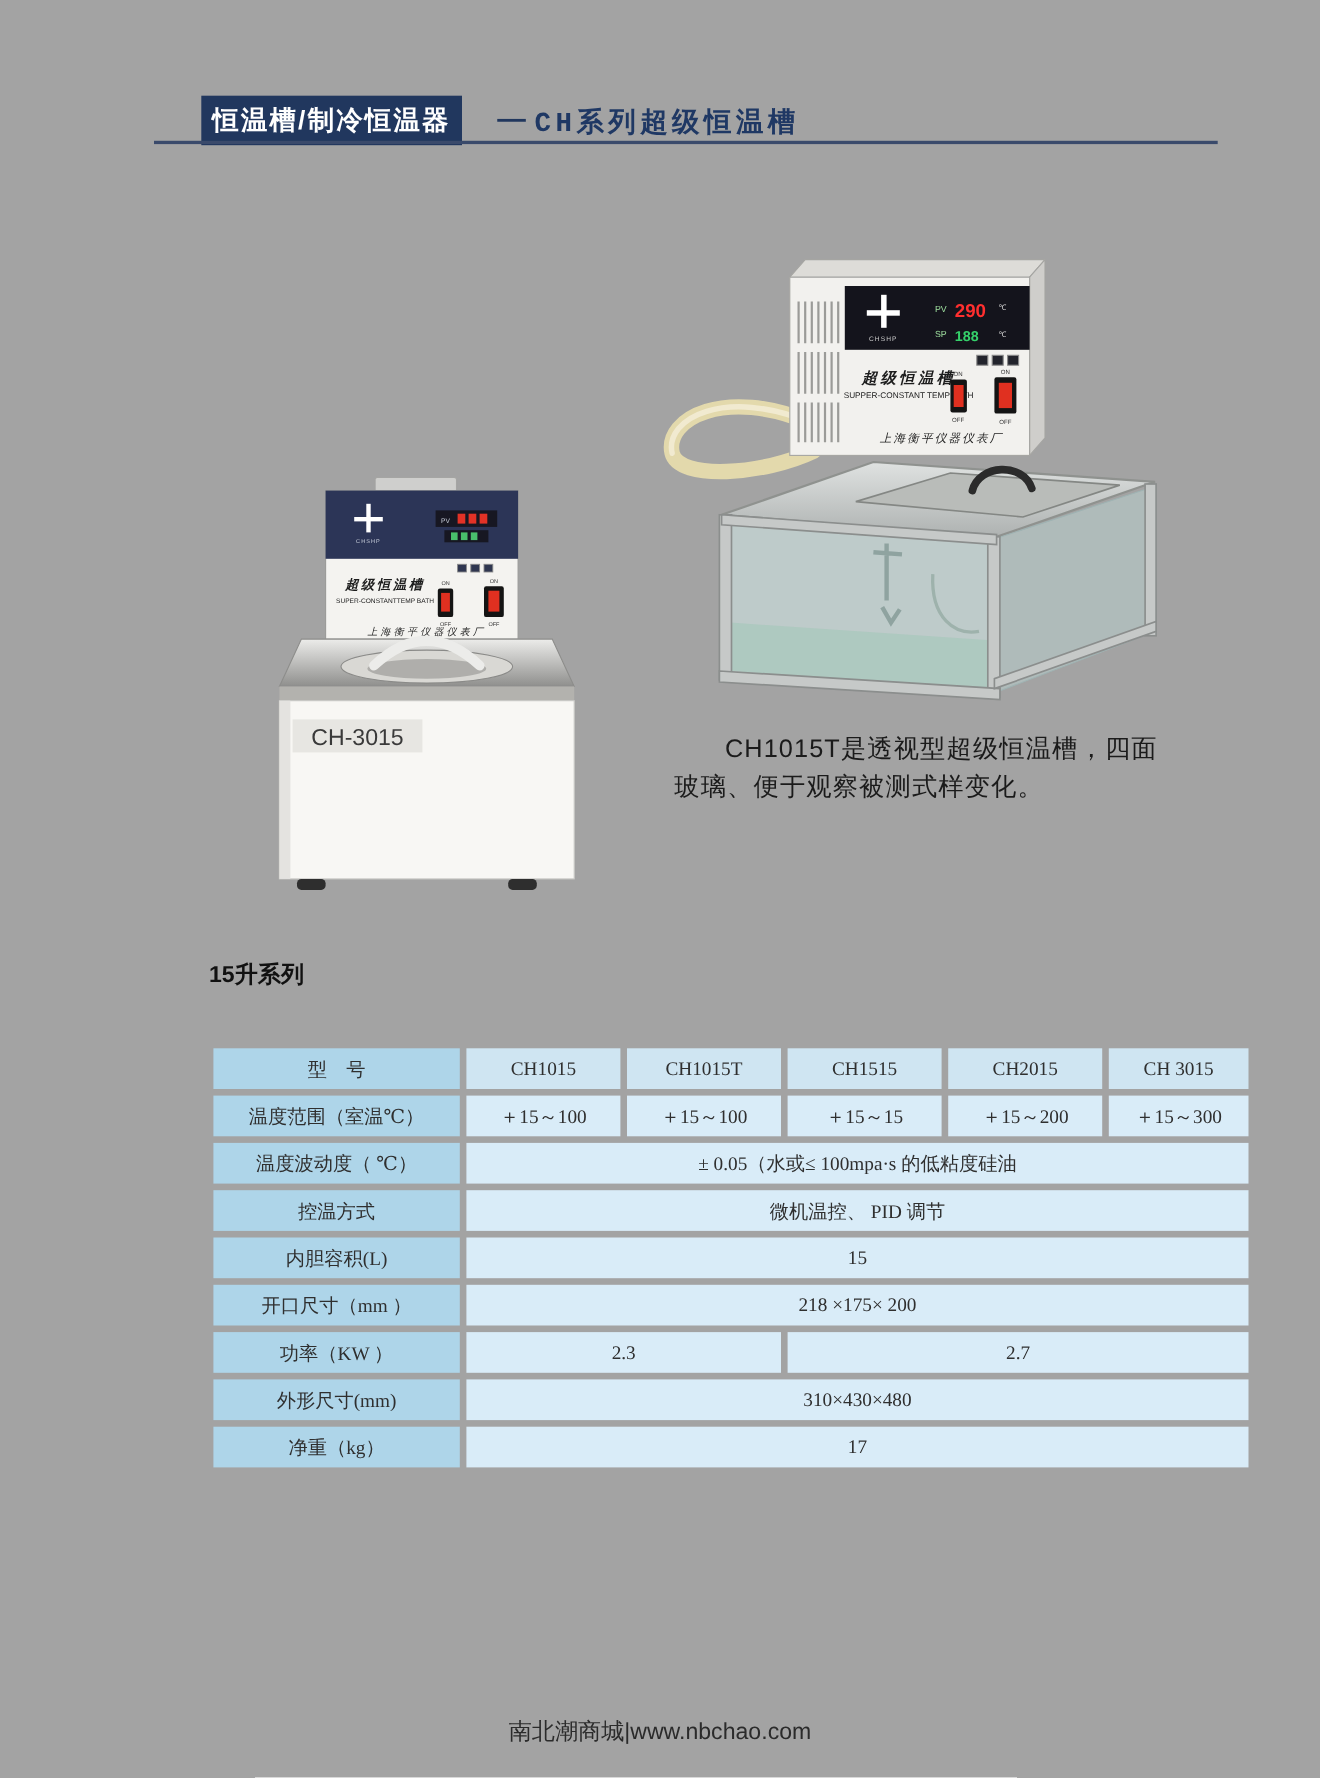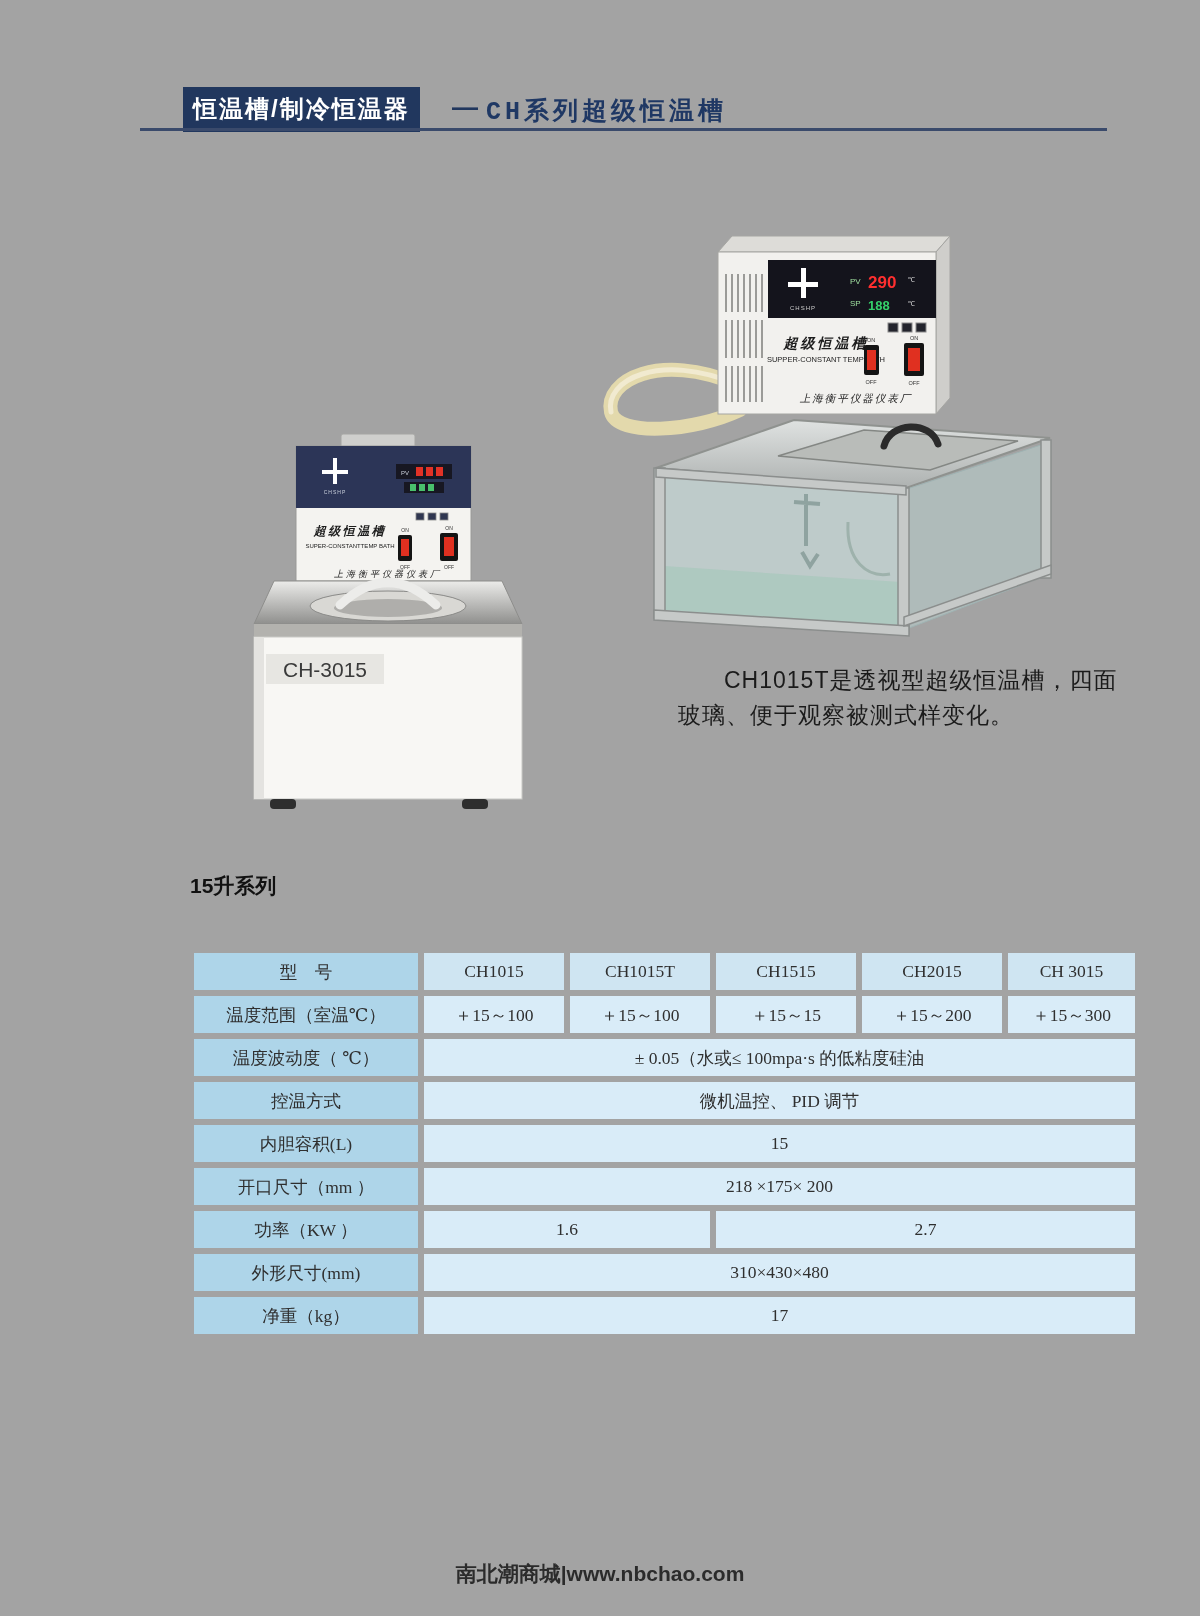--- a/index.html
+++ b/index.html
@@ -12,40 +12,40 @@
   .hdr-dash{position:absolute;left:452px;top:92px;color:#21375e;font-size:26px;font-weight:bold;}
   .hdr-title{position:absolute;left:486px;top:94px;color:#1f3864;font-size:25px;font-weight:bold;
              letter-spacing:4px;font-family:"Liberation Mono","DejaVu Sans Mono",monospace;}
   .hdr-rule{position:absolute;left:140px;top:128px;width:967px;height:3px;background:#3a4a6b;}
 
   
   .img-ch1015t{position:absolute;left:598px;top:222px;width:455px;height:425px;}
   .img-ch3015{position:absolute;left:238px;top:428px;width:300px;height:385px;}
 
   
-  .caption{position:absolute;left:678px;top:663px;width:440px;font-size:23px;line-height:1.5;
+  .caption{position:absolute;left:613px;top:663px;width:440px;font-size:23px;line-height:1.5;
            color:#1b1b1b;text-indent:2em;letter-spacing:1px;}
 
   
   .section-title{position:absolute;left:190px;top:872px;font-size:21px;font-weight:600;color:#111;}
 
   
   .spec-wrap{position:absolute;left:188px;top:947px;}
   table.spec{border-collapse:separate;border-spacing:6px;
              font-family:"Liberation Serif","DejaVu Serif",serif;color:#2f2f2f;}
   table.spec td{height:37px;text-align:center;vertical-align:middle;font-size:17.5px;
                 padding:0 4px;white-space:nowrap;}
   td.lab{background:#aed5e9;width:216px;}
   td.mod{background:#cfe5f2;}
   td.dat{background:#d9ecf8;}
   .c1{width:132px}.c2{width:132px}.c3{width:132px}.c4{width:132px}.c5{width:119px}
 
   
   .footer{position:absolute;left:0;top:1560px;width:1200px;text-align:center;
-          font-size:21px;color:#2b2b2b;font-weight:bold;}
+          font-size:21px;color:#2b2b2b;}
 
   svg text{font-family:"Liberation Sans", sans-serif;}
 </style>
 </head>
 <body>
 
 <div class="page">
 
   <div class="hdr-badge">恒温槽/制冷恒温器</div>
   <div class="hdr-dash">—</div>
@@ -238,21 +238,21 @@
       <tr>
         <td class="lab">内胆容积(L)</td>
         <td class="dat" colspan="5">15</td>
       </tr>
       <tr>
         <td class="lab">开口尺寸（mm ）</td>
         <td class="dat" colspan="5">218 ×175× 200</td>
       </tr>
       <tr>
         <td class="lab">功率（KW ）</td>
-        <td class="dat" colspan="2">1.6</td>
+        <td class="dat" colspan="2">2.3</td>
         <td class="dat" colspan="3">2.7</td>
       </tr>
       <tr>
         <td class="lab">外形尺寸(mm)</td>
         <td class="dat" colspan="5">310×430×480</td>
       </tr>
       <tr>
         <td class="lab">净重（kg）</td>
         <td class="dat" colspan="5">17</td>
       </tr>

